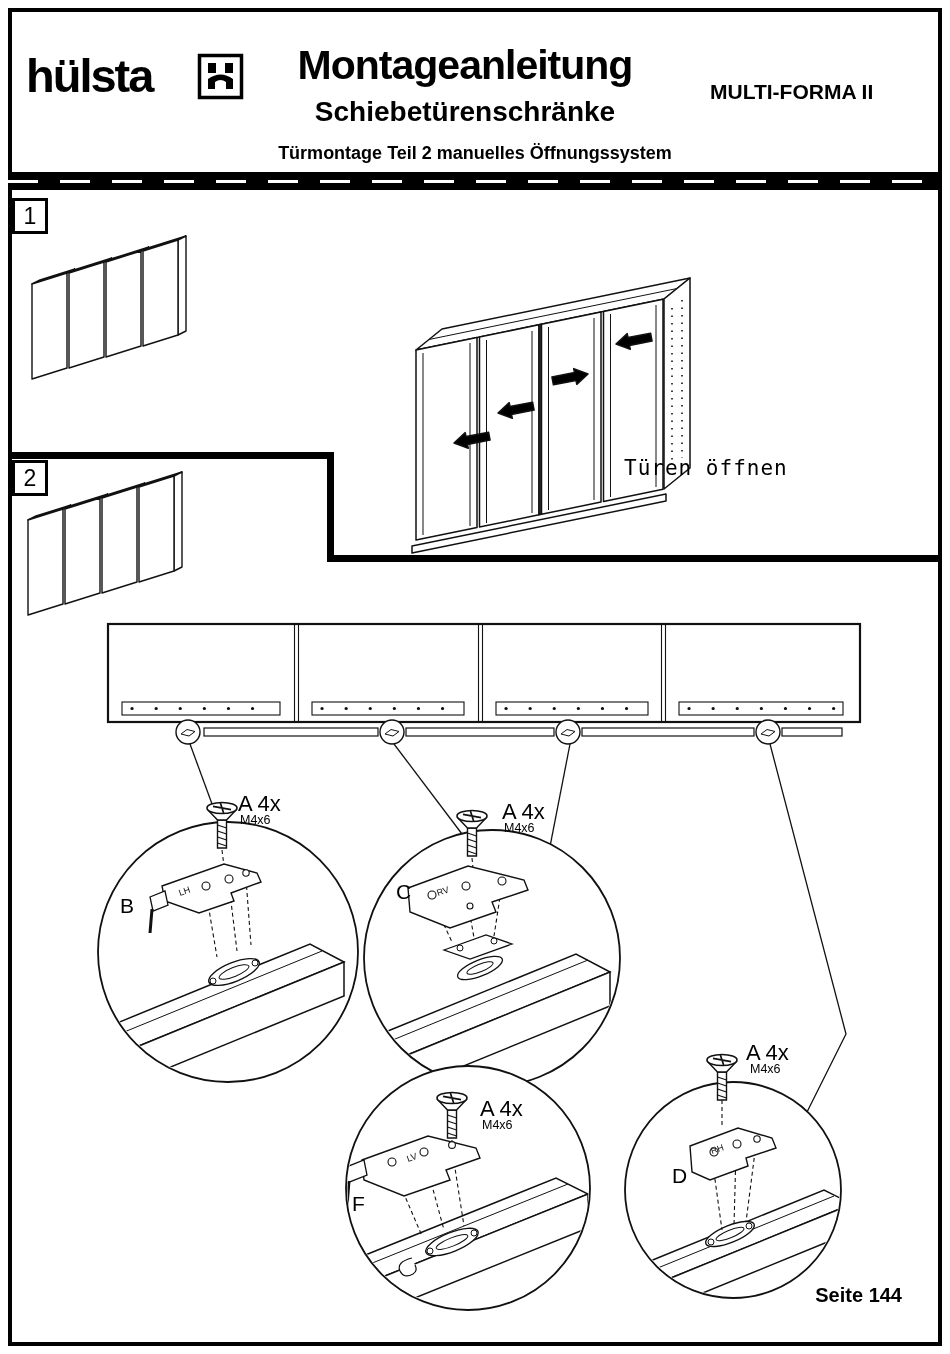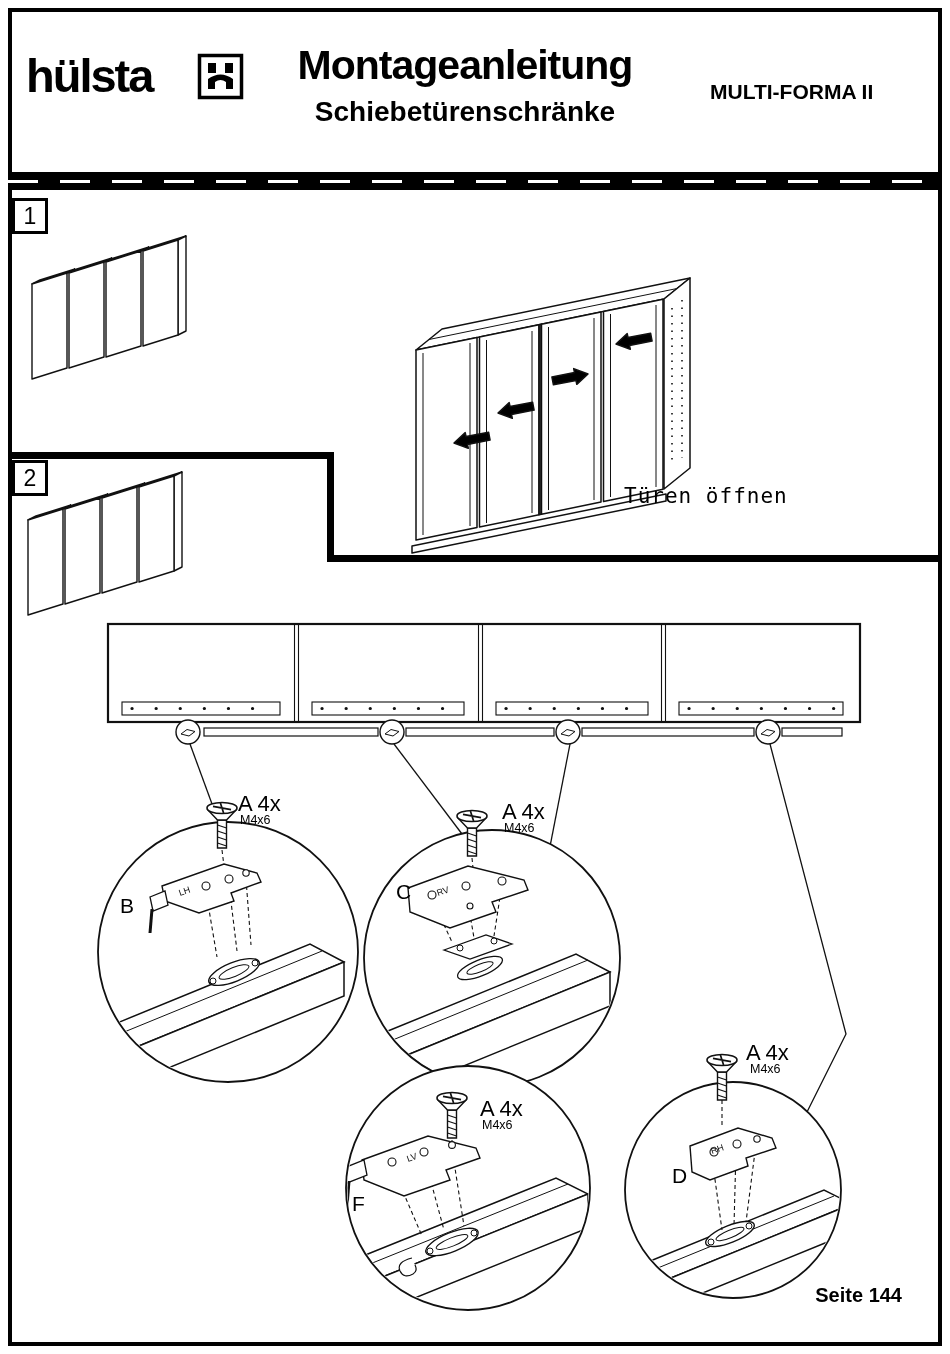--- a/index.html
+++ b/index.html
@@ -11,38 +11,39 @@
   .t-logo{left:26px;top:48px;font-size:47px;font-weight:bold;letter-spacing:-2px}
   .t-title{left:240px;top:42px;width:450px;text-align:center;font-size:41px;font-weight:bold;letter-spacing:-1px}
   .t-sub{left:240px;top:96px;width:450px;text-align:center;font-size:28px;font-weight:bold}
   .t-prod{left:710px;top:80px;font-size:21px;font-weight:bold}
   .t-sect{left:0;top:143px;width:100%;text-align:center;font-size:18px;font-weight:bold}
   .bar{left:8px;top:172px;width:934px;height:18px;background:#000}
   .bar-dash{margin-top:7.5px;height:3px;background:repeating-linear-gradient(90deg,#fff 0 30px,transparent 30px 52px)}
   .stepbox{width:36px;height:36px;border:3px solid #000;font-size:23px;display:flex;
            align-items:center;justify-content:center;background:#fff}
   .divbar{background:#000}
-  .caption{left:624px;top:484px;font-family:"DejaVu Sans Mono",monospace;font-size:21px;letter-spacing:1px}
+  .caption{left:624px;top:456px;font-family:"DejaVu Sans Mono",monospace;font-size:21px;letter-spacing:1px}
   .det-letter{font-size:21px}
   .screw-a{font-size:22px}
   .screw-m{font-size:12.5px}
   .footer{left:690px;top:1284px;width:212px;text-align:right;font-size:20px;font-weight:bold}
   svg.art{position:absolute;left:0;top:0}
 </style>
 </head>
 <body>
 
 <div class="page">
 
   <div class="frame"></div>
 
   <div class="abs t-logo">hülsta</div>
   <div class="abs t-sub">Schiebetürenschränke</div>
   <div class="abs t-title">Montageanleitung</div>
   <div class="abs t-prod">MULTI-FORMA II</div>
+  <div class="abs t-sect">Türmontage Teil 2 manuelles Öffnungssystem</div>
 
   <div class="abs bar">
     <div class="bar-dash"></div>
   </div>
 
   <div class="abs stepbox" style="left:12px;top:198px">
     <span>1</span>
   </div>
   <div class="abs stepbox" style="left:12px;top:460px">
     <span>2</span>

